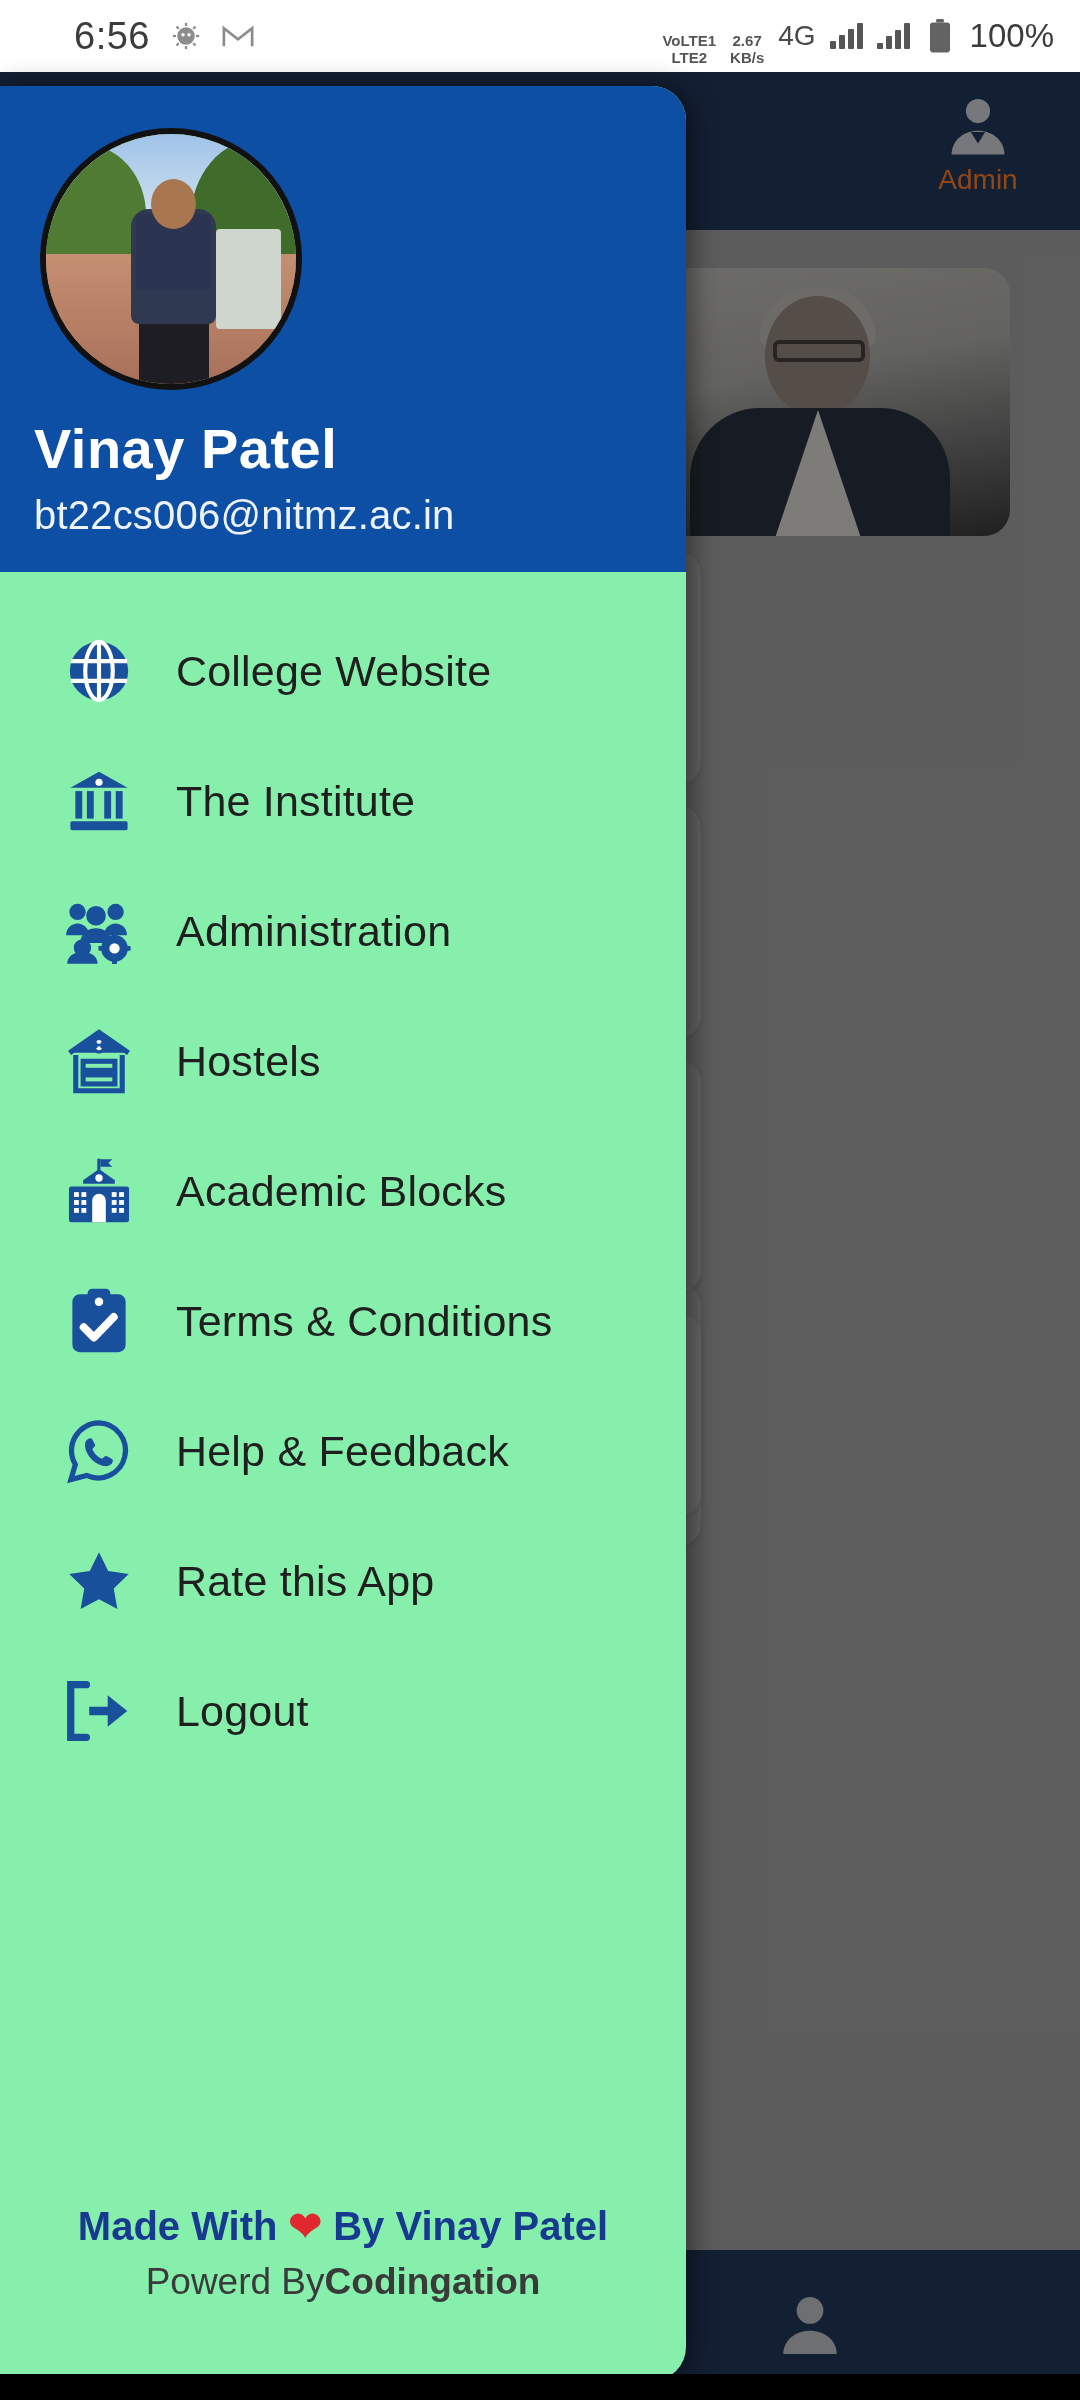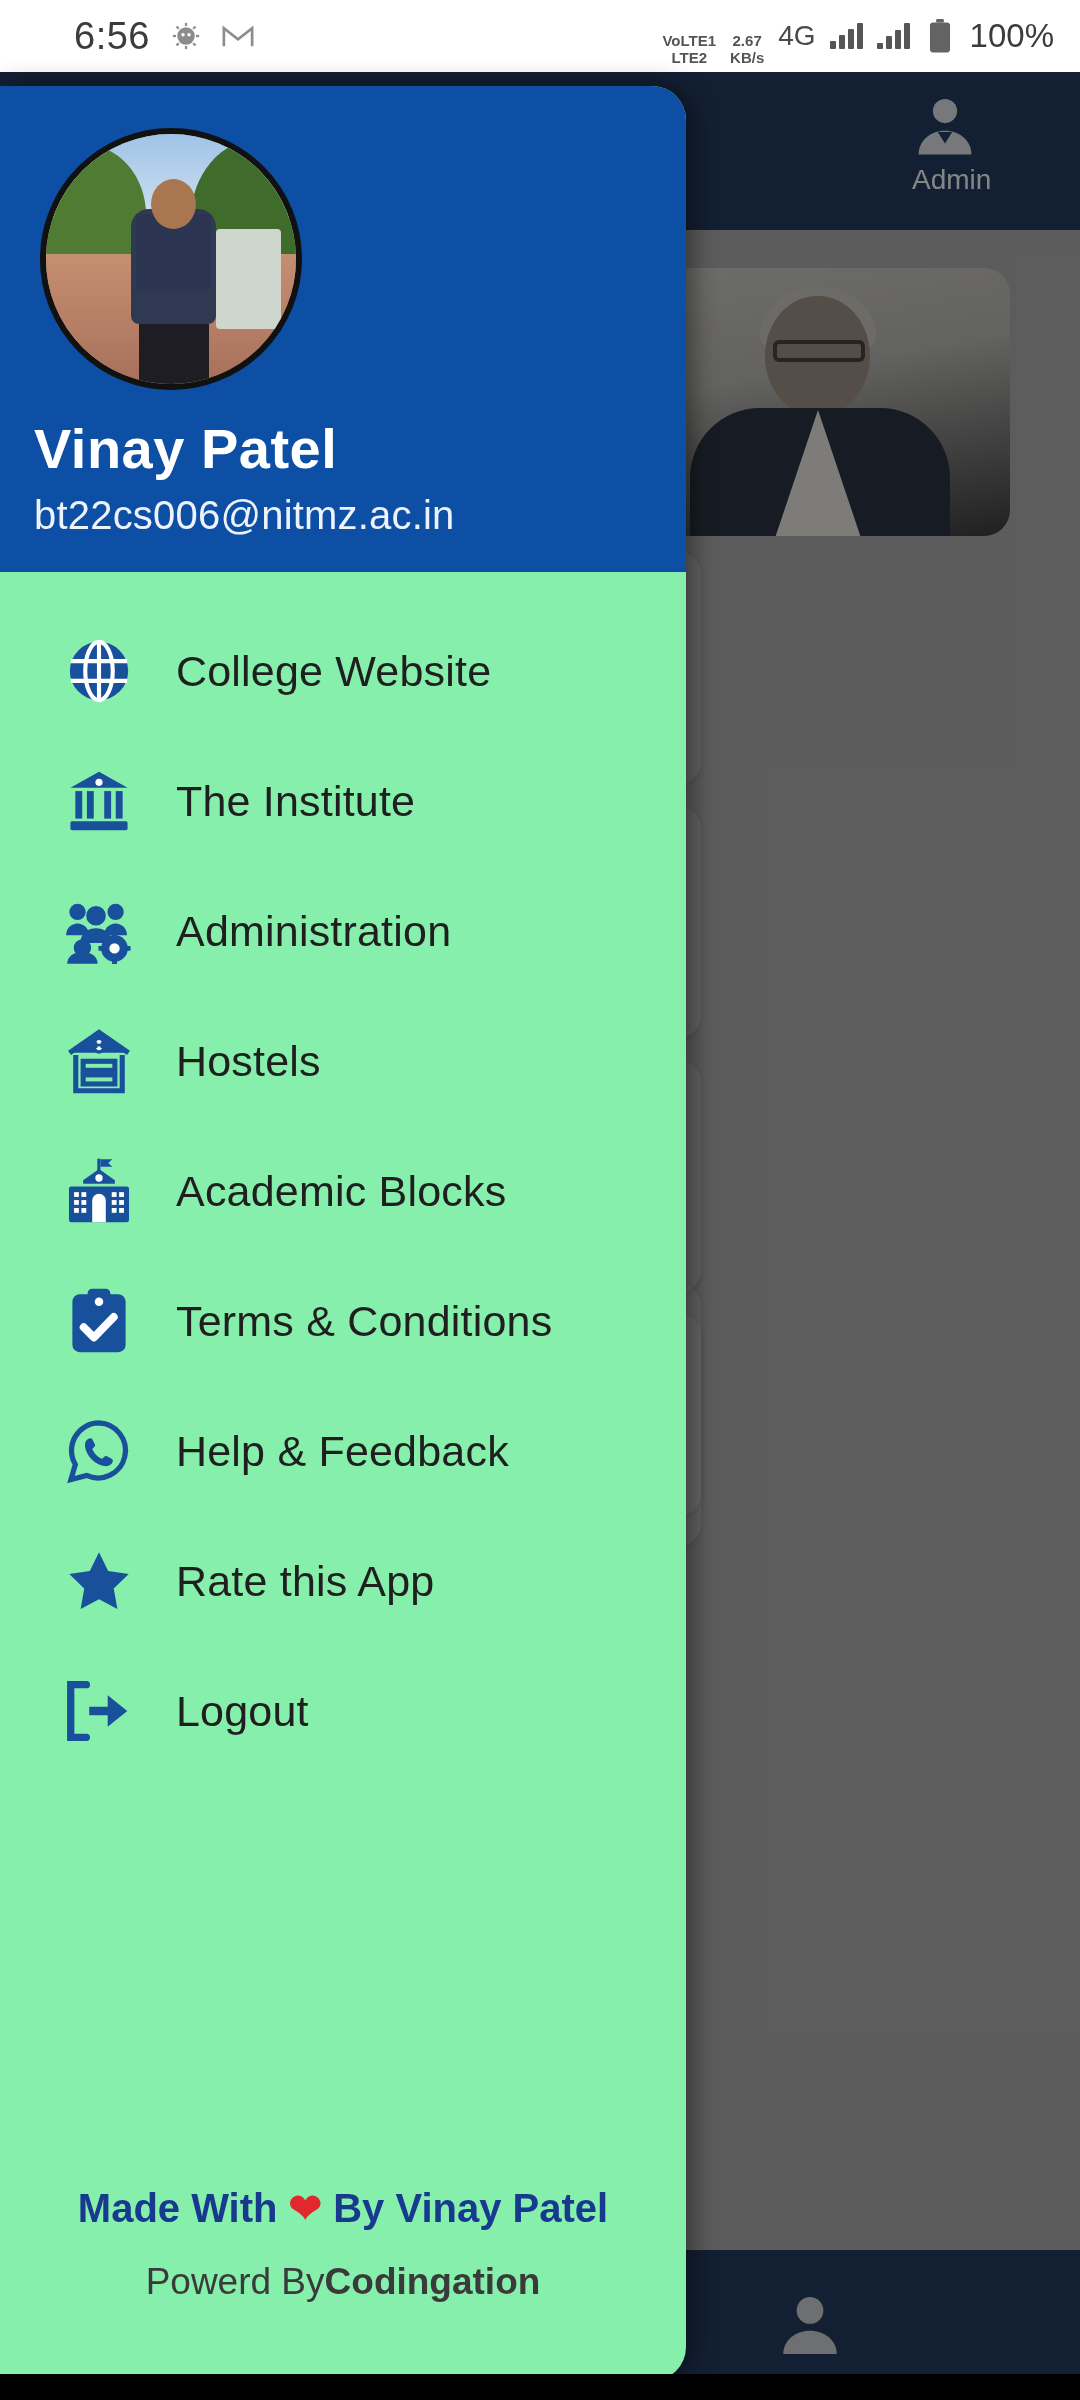--- a/index.html
+++ b/index.html
@@ -21,21 +21,21 @@
   .sb-stack { font-size:15px; line-height:1.12; font-weight:bold; color:#555; text-align:center;margin-top:28px; }
   .sb-4g { font-size:28px; color:#4a4a4a; }
   .sb-batt-pct { font-size:33px; color:#3c3c3c; }
 
   .bars { display:flex; align-items:flex-end; gap:3px; height:26px; }
   .bars i { width:6px; background:#555; display:block; border-radius:1px; }
 
   
   #app-bg { position:absolute; left:0; top:72px; width:1080px; height:2328px; background:#9a9a9a; overflow:hidden; }
   #app-topbar { position:absolute; left:0; top:0; width:1080px; height:158px; background:#132a4e; }
-  #admin-btn { position:absolute; right:36px; top:24px; width:132px; text-align:left; color:#e5e5e5; }
+  #admin-btn { position:absolute; right:36px; top:24px; width:132px; text-align:center; color:#f97316; }
   #admin-btn .label { font-size:28px; margin-top:2px; }
 
   #hero-card {
     position:absolute; left:610px; top:196px; width:400px; height:268px;
     border-radius:26px; overflow:hidden;
     background:linear-gradient(170deg,#b9b8b4 0%,#a7a6a2 40%,#2b2b2e 100%);
   }
   #hero-card .person-head { position:absolute; left:155px; top:28px; width:105px; height:120px; border-radius:52px/60px; background:#8d7f74; }
   #hero-card .person-hair { position:absolute; left:150px; top:20px; width:116px; height:58px; border-radius:58px 58px 10px 10px; background:#b9b5ae; }
   #hero-card .glasses { position:absolute; left:163px; top:72px; width:92px; height:22px; border:4px solid #3a3330; border-radius:6px; }
@@ -94,21 +94,21 @@
   #menu { flex:1 1 auto; padding-top:34px; }
   .mitem {
     height:130px; display:flex; align-items:center; padding:0 17px 0 62px; gap:40px; cursor:pointer;
   }
   .mitem .micon { width:74px; height:74px; display:flex; align-items:center; justify-content:center; flex:0 0 74px; }
   .mitem .mlabel { font-size:43px; color:#1f1f1f; letter-spacing:0.2px; }
 
   #drawer-footer { flex:0 0 auto; padding:0 0 78px 0; text-align:center; }
   #made-line { font-size:40px; font-weight:bold; color:#173a8f; }
   #made-line .heart { color:#e0282e; }
-  #powered { margin-top:30px; font-size:37px; color:#3a3a3a; }
+  #powered { margin-top:12px; font-size:37px; color:#3a3a3a; }
   #powered b { color:#3a3a3a; font-weight:bold; }
 
   .nav-bar-bottom { position:absolute; left:0; bottom:0; width:1080px; height:26px; background:#000; }
 </style>
 </head>
 <body>
 
 <div id="screen">
 
   <div id="statusbar">

